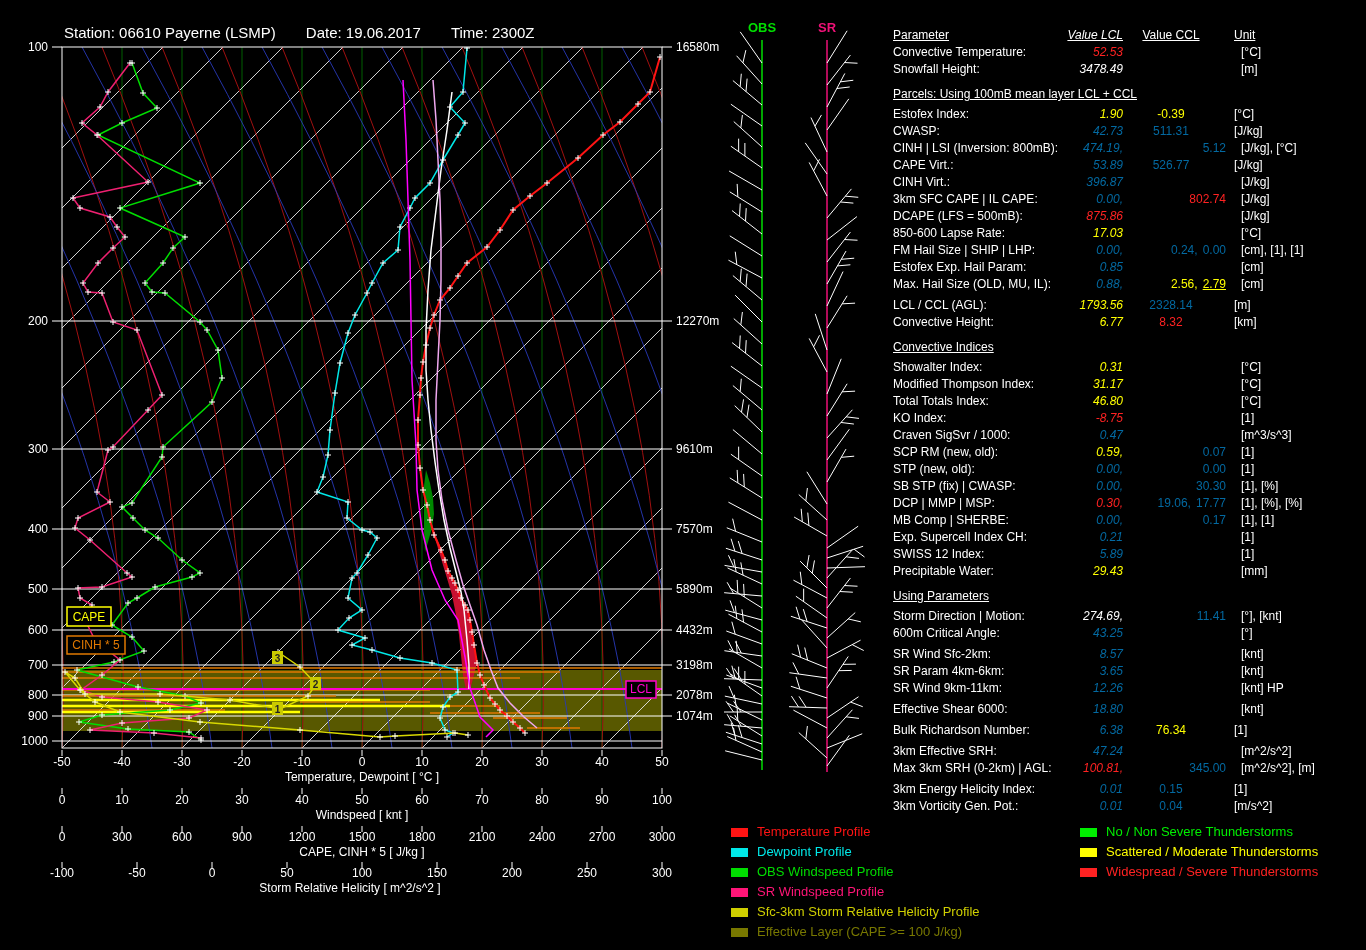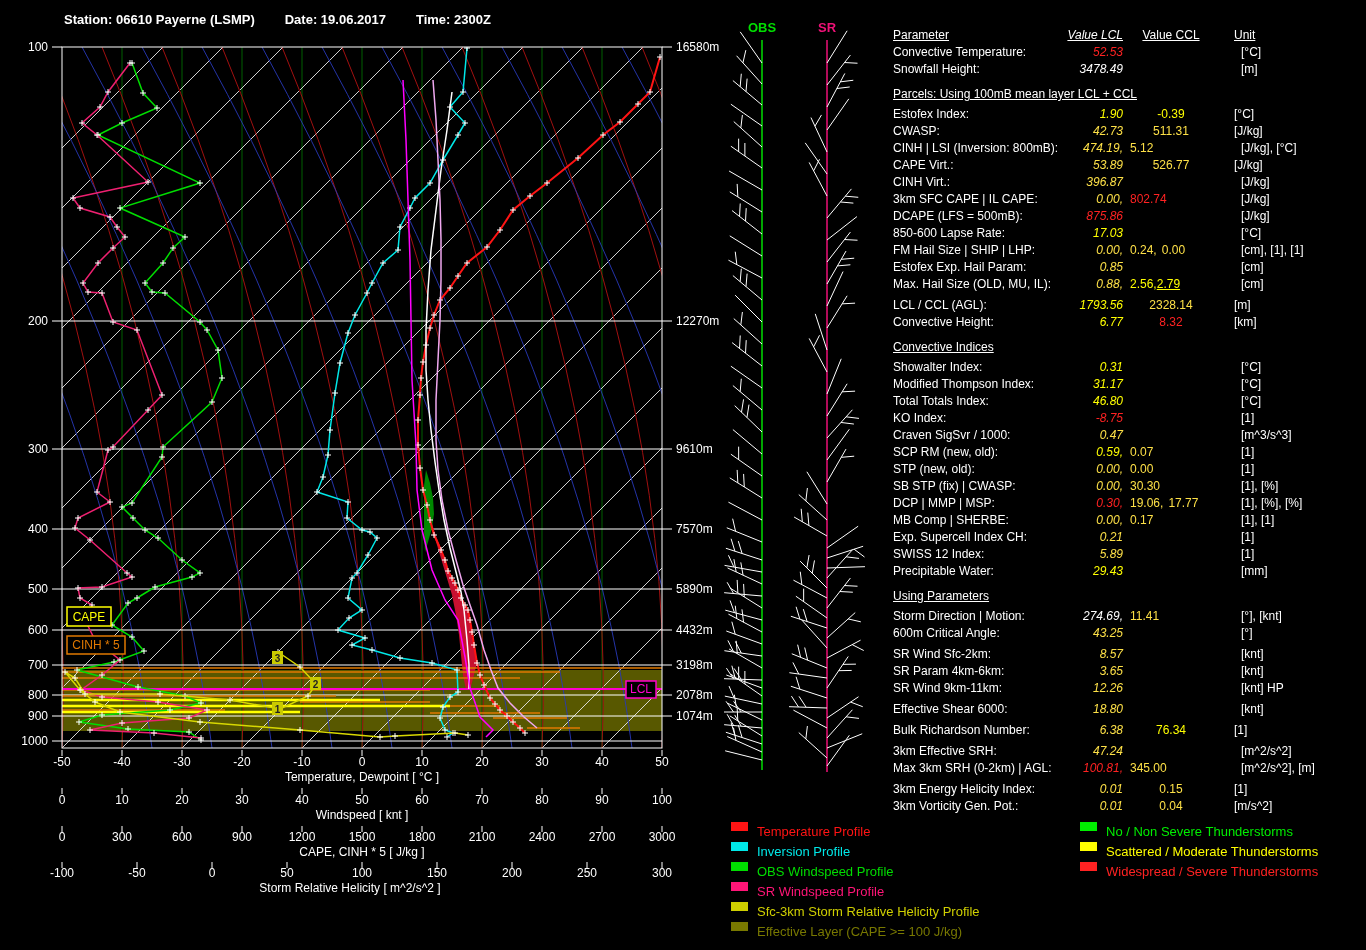--- a/index.html
+++ b/index.html
@@ -1,37 +1,37 @@
 <!DOCTYPE html>
 <html><head>
 <meta charset="utf-8">
 <style>
   html,body{margin:0;padding:0;background:#000;width:1366px;height:950px;overflow:hidden;
     font-family:"Liberation Sans",sans-serif;color:#fff;}
   #stage{position:relative;width:1366px;height:950px;background:#000;}
-  #title-bar{position:absolute;left:64px;top:12px;font-size:13px;font-weight:bold;color:#fff;white-space:nowrap;}
+  #title-bar{position:absolute;left:64px;top:24px;font-size:15px;font-weight:normal;color:#fff;white-space:nowrap;}
   #title-bar span{margin-right:30px;}
   #skewt-svg{position:absolute;left:0;top:0;}
   
   #param-table{position:absolute;left:893px;top:27px;width:470px;font-size:12px;line-height:17px;}
   .prow{display:flex;white-space:nowrap;}
   .prow.gap{margin-top:4px;}
   .lbl{width:172px;flex:none;color:#fff;}
   .v1{width:58px;flex:none;text-align:right;font-style:italic;}
-  .v2{width:96px;flex:none;padding-left:7px;}
+  .v2{width:96px;flex:none;padding-left:7px;text-align:right;}
   .v2.ra{text-align:center;padding-left:0;}
   .unit{padding-left:15px;color:#fff;}
   .shead{margin-top:8px;margin-bottom:3px;text-decoration:underline;color:#fff;}
   .thead .u{text-decoration:underline;}
-  .g{color:#fde047}.y{color:#ffff00}.r{color:#ff2222}.w{color:#ffffff}
+  .g{color:#0369a1}.y{color:#ffff00}.r{color:#ff2222}.w{color:#ffffff}
   
   .legend{position:absolute;font-size:13px;line-height:20px;}
   #legend-left{left:731px;top:822px;}
   #legend-right{left:1080px;top:822px;}
-  .lrow{display:flex;align-items:flex-start;height:20px;white-space:nowrap;}
+  .lrow{display:flex;align-items:center;height:20px;white-space:nowrap;}
   .sw{width:17px;height:9px;margin-right:9px;flex:none;}
 </style>
 </head>
 <body>
 <div id="stage">
 
 <div id="title-bar">
   <span>Station: 06610 Payerne (LSMP)</span><span>Date: 19.06.2017</span><span>Time: 2300Z</span>
 </div>
 
@@ -579,21 +579,21 @@
       </div>
       <div class="prow">
         <span class="lbl">Estofex Exp. Hail Param:</span>
         <span class="v1 g">0.85</span>
         <span class="v2"></span>
         <span class="unit">[cm]</span>
       </div>
       <div class="prow">
         <span class="lbl">Max. Hail Size (OLD, MU, IL):</span>
         <span class="v1 g">0.88,</span>
-        <span class="v2"><span class="y">2.56,</span><span class="y" style=" text-decoration: underline;">2.79</span></span>
+        <span class="v2"><span class="y">2.56,</span><span class="y" style="margin-left: 5px; text-decoration: underline;">2.79</span></span>
         <span class="unit">[cm]</span>
       </div>
       <div class="prow gap">
         <span class="lbl">LCL / CCL (AGL):</span>
         <span class="v1 y">1793.56</span>
         <span class="v2 ra"><span class="g">2328.14</span></span>
         <span class="unit">[m]</span>
       </div>
       <div class="prow">
         <span class="lbl">Convective Height:</span>
@@ -749,21 +749,21 @@
       </div>
     </div>
 
 <div id="legend-left" class="legend">
       <div class="lrow">
         <span class="sw" style="background: rgb(255, 20, 20);"></span>
         <span style="color: rgb(255, 20, 20);">Temperature Profile</span>
       </div>
       <div class="lrow">
         <span class="sw" style="background: rgb(0, 232, 232);"></span>
-        <span style="color: rgb(0, 232, 232);">Inversion Profile</span>
+        <span style="color: rgb(0, 232, 232);">Dewpoint Profile</span>
       </div>
       <div class="lrow">
         <span class="sw" style="background: rgb(0, 221, 0);"></span>
         <span style="color: rgb(0, 221, 0);">OBS Windspeed Profile</span>
       </div>
       <div class="lrow">
         <span class="sw" style="background: rgb(255, 21, 119);"></span>
         <span style="color: rgb(255, 21, 119);">SR Windspeed Profile</span>
       </div>
       <div class="lrow">

